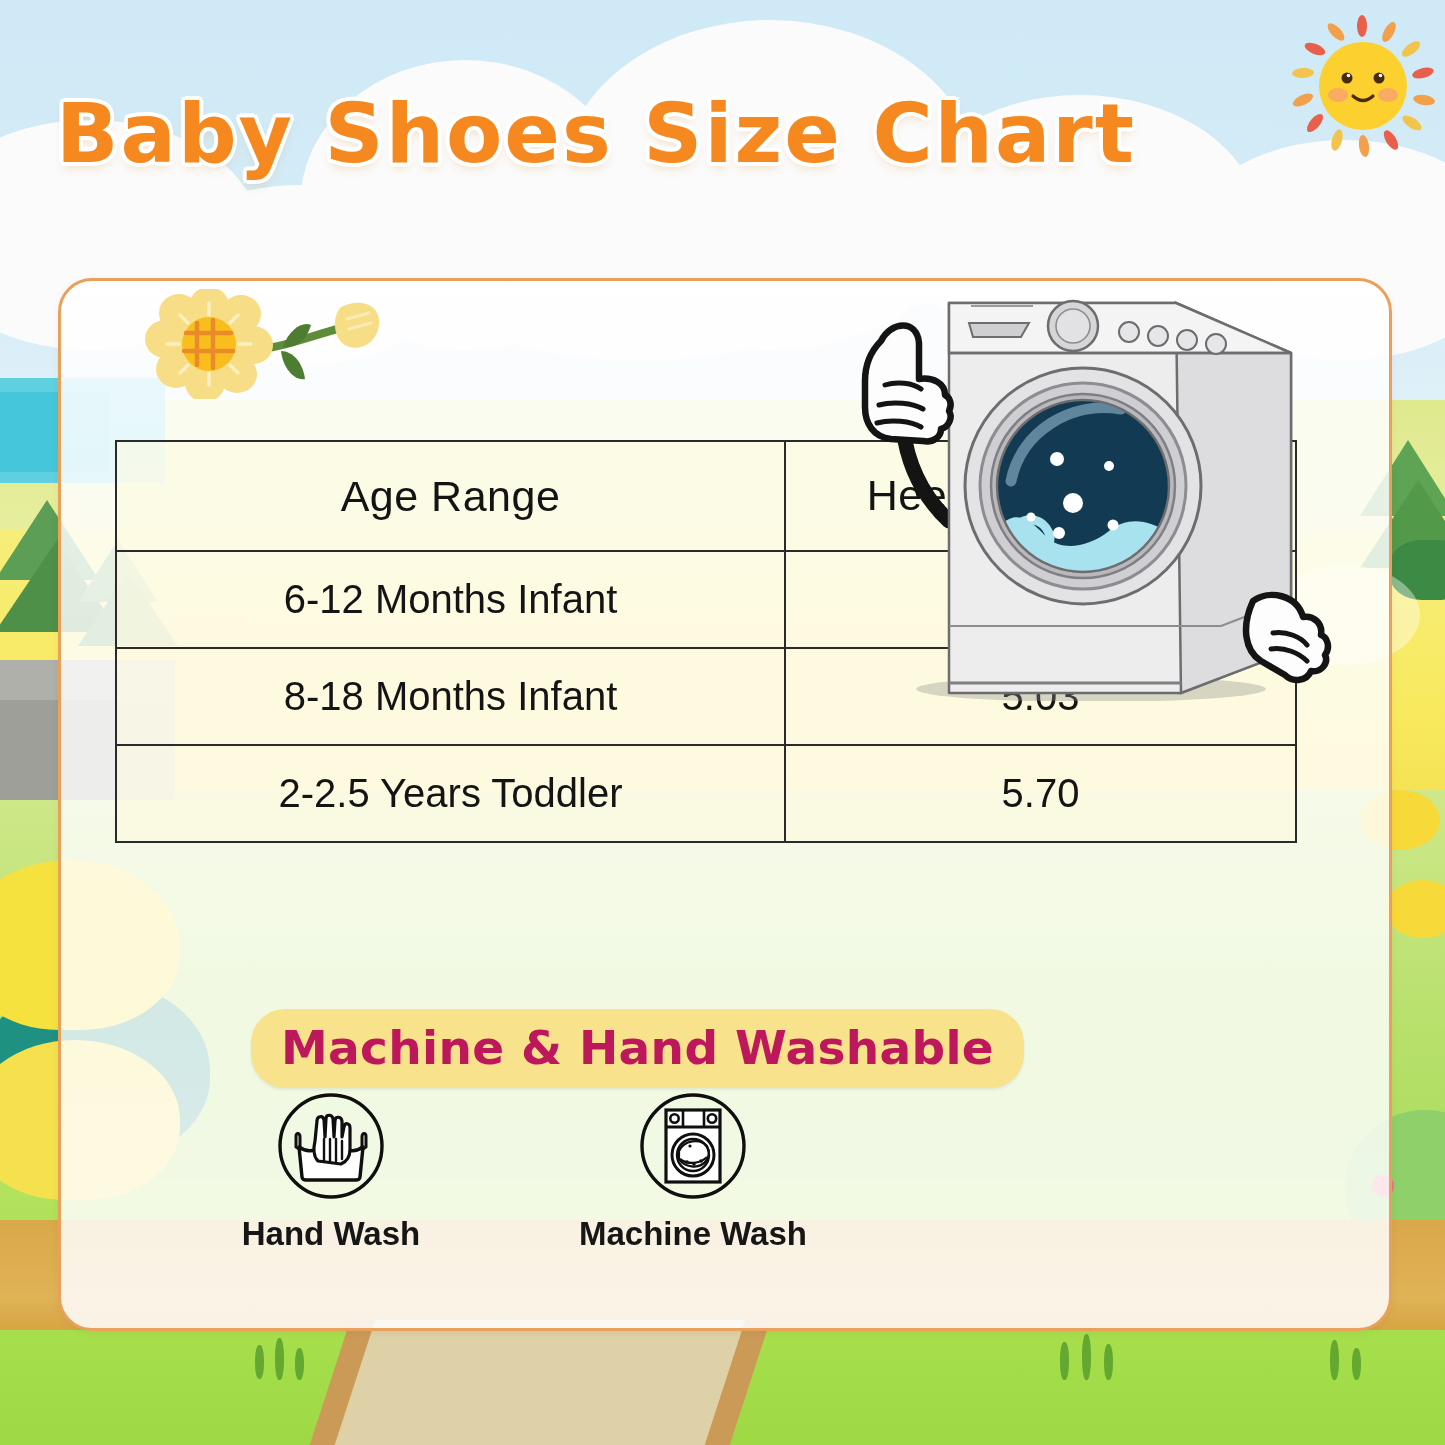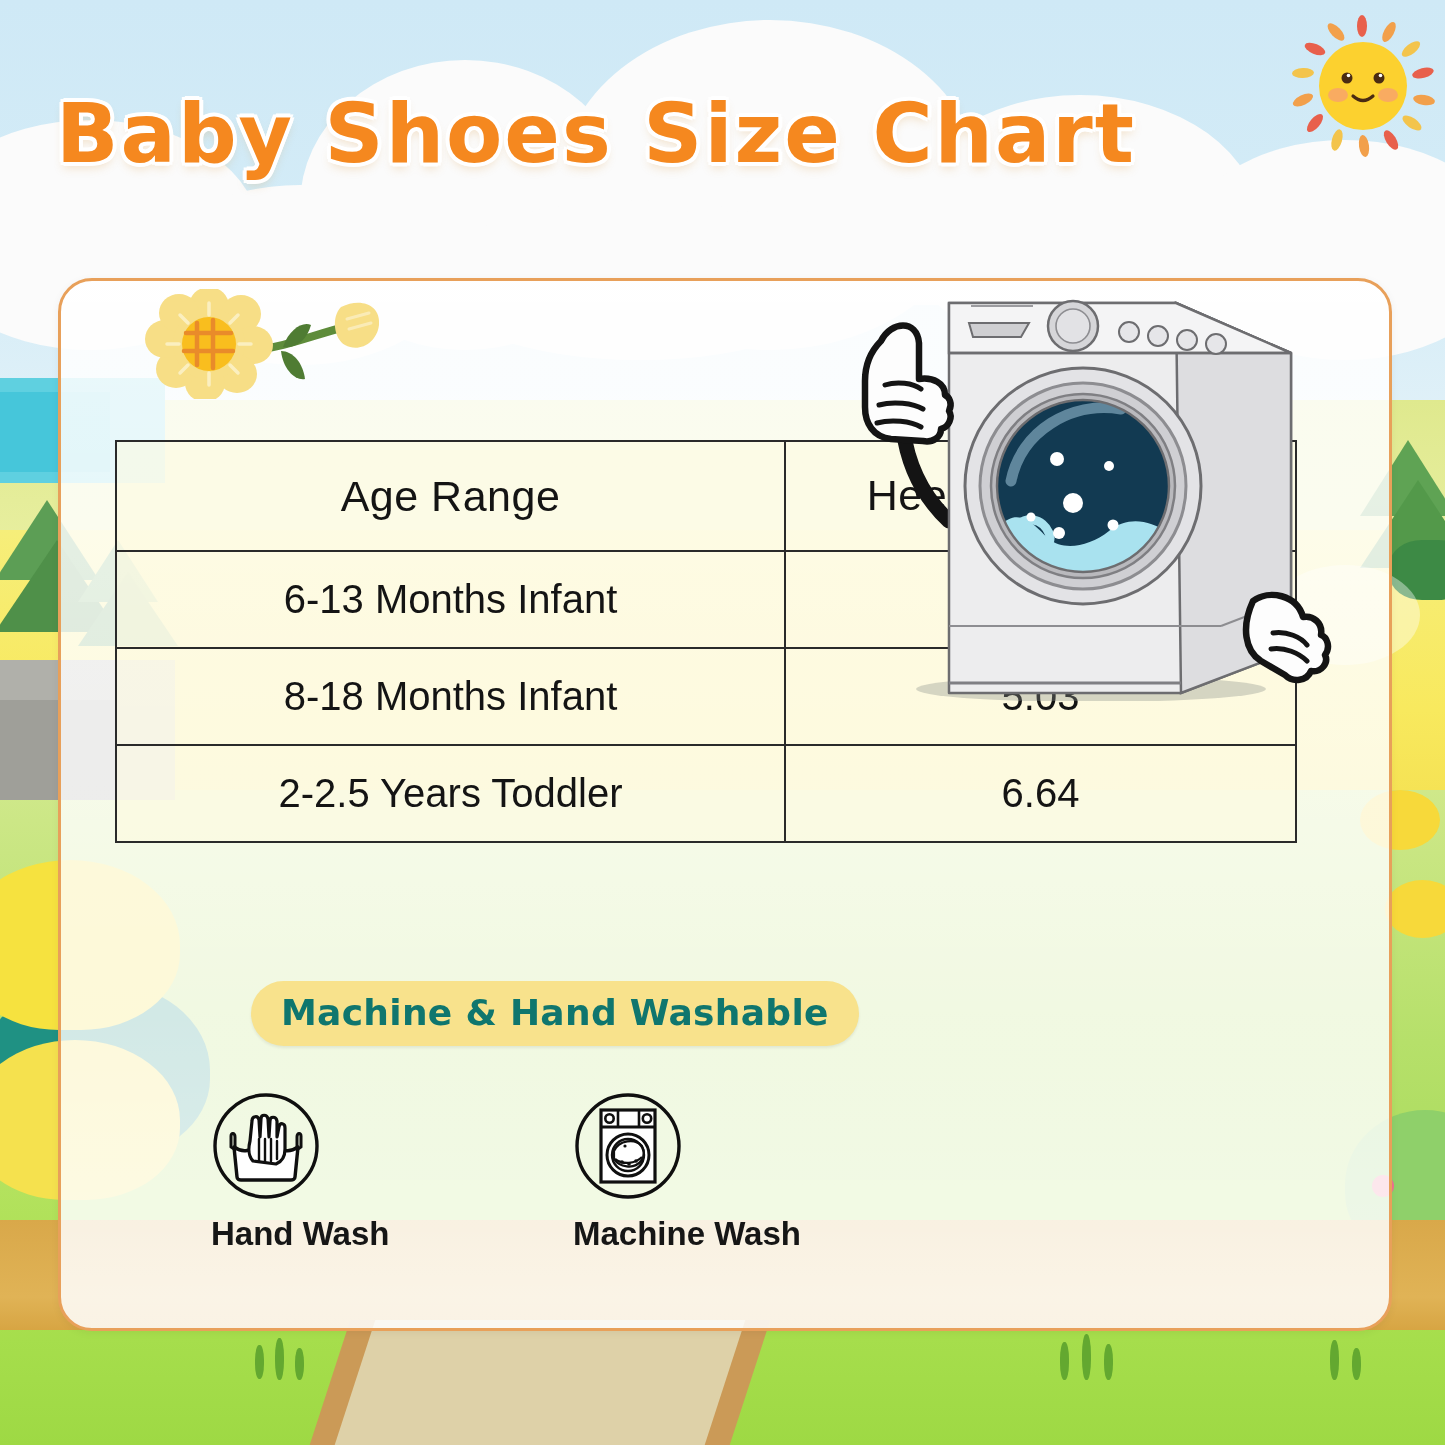--- a/index.html
+++ b/index.html
@@ -82,32 +82,32 @@
     text-align:center;
     padding:8px;
   }
   .tbl th{height:92px;font-size:43px;letter-spacing:.5px;}
   .tbl td{height:79px;font-size:40px;}
   .col-a{width:669px;}
   .col-b{width:511px;}
 
   
   .badge{
-    position:absolute;left:190px;top:700px;
+    position:absolute;left:190px;top:728px;
     background:#f8e28c;border-radius:34px;
     padding:11px 30px 13px 30px;
     font-family:"DejaVu Sans", sans-serif;
-    font-weight:bold;font-size:36px;color:#0f766e;
+    font-weight:bold;font-size:47px;color:#be185d;
     letter-spacing:.3px;white-space:nowrap;
     box-shadow:0 2px 3px rgba(0,0,0,.07);
   }
 
   
   .wash-group{position:absolute;top:810px;}
-  .wash-item{position:absolute;text-align:left;width:240px;}
+  .wash-item{position:absolute;text-align:center;width:240px;}
   .wash-label{
     font-family:"Liberation Sans", sans-serif;
     font-weight:bold;font-size:33px;color:#161616;margin-top:10px;
   }
 
   
   .mascot{position:absolute;left:760px;top:0px;width:520px;height:420px;}
 
   .nopick{user-select:none;}
 </style>
@@ -271,30 +271,30 @@
           <col class="col-b">
         </colgroup>
       <thead>
         <tr>
           <th>Age Range</th>
           <th>Heel to toe （in）</th>
         </tr>
       </thead>
       <tbody>
         <tr>
-          <td>6-13  Months Infant</td>
+          <td>6-12  Months Infant</td>
           <td>4.64</td>
         </tr>
         <tr>
           <td>8-18  Months Infant</td>
           <td>5.03</td>
         </tr>
         <tr>
           <td>2-2.5  Years Toddler</td>
-          <td>6.64</td>
+          <td>5.70</td>
         </tr>
       </tbody>
     </table>
 
     <div class="badge nopick">Machine &amp; Hand Washable</div>
 
     <div class="wash-group" style="left:150px;">
       <div class="wash-item" style="left:0px;">
         <div>
           <svg viewBox="0 0 110 110" width="110" height="110">

